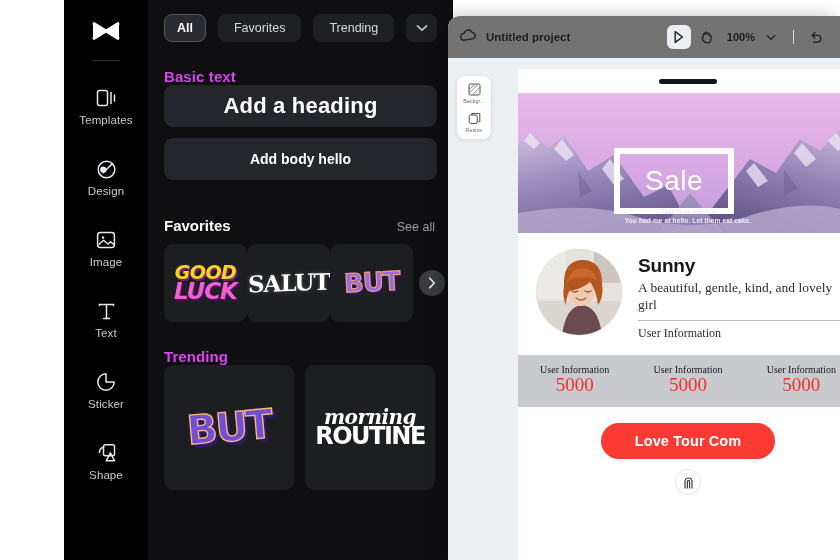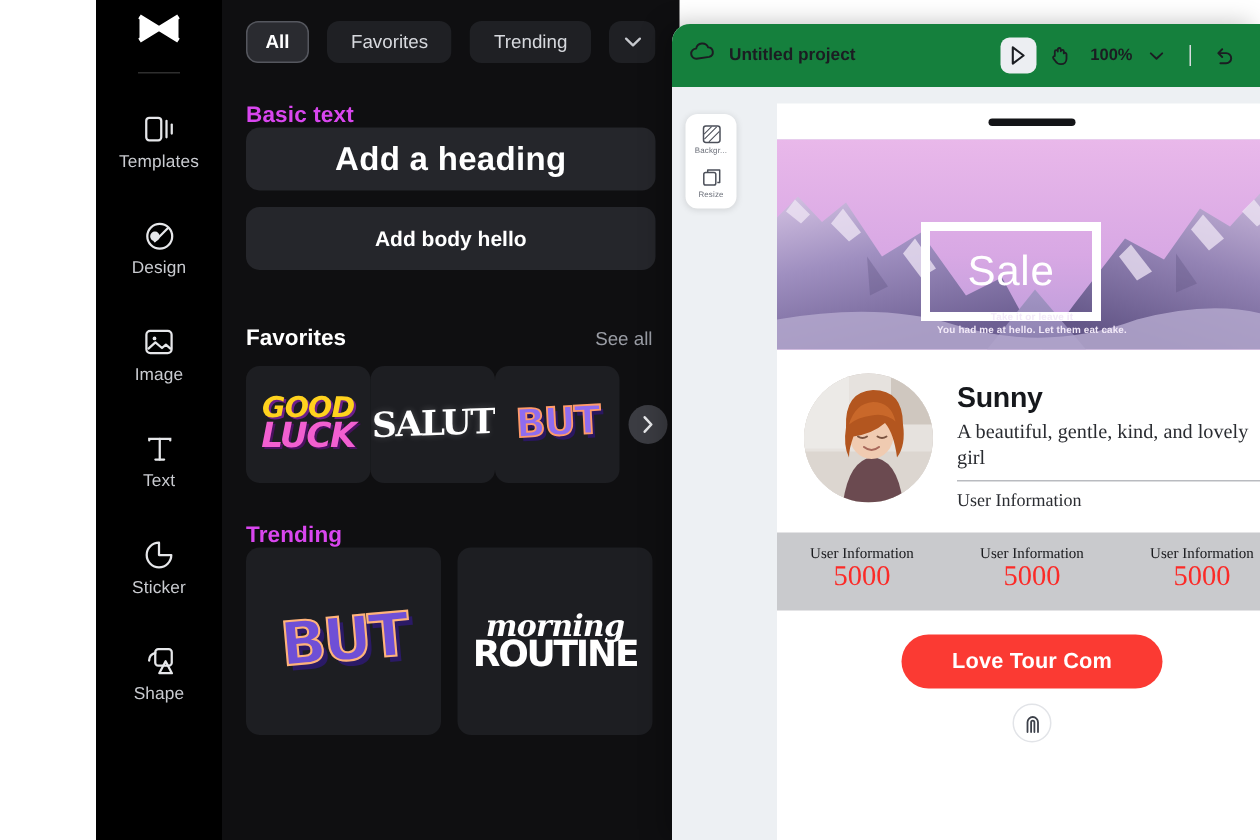--- a/index.html
+++ b/index.html
@@ -8,20 +8,21 @@
     background: #ffffff;
     font-family: "Liberation Sans", sans-serif;
     overflow: hidden;
   }
   #app { position: relative; width: 840px; height: 560px; background:#ffffff; overflow:hidden; }
 
   
   .rail {
     position:absolute; left:64px; top:0; width:84px; height:560px;
     background:#000000; display:flex; flex-direction:column; align-items:center;
+    padding-top:12px;
   }
   .rail-logo { width:40px; height:40px; display:flex; align-items:center; justify-content:center; margin-bottom:4px;}
   .rail-div { width:28px; height:1px; background:#2e2e2e; margin:4px 0 10px; }
   .rail-item {
     width:84px; height:71px; display:flex; flex-direction:column;
     align-items:center; justify-content:center; gap:5px; cursor:pointer;
   }
   .rail-item .ic { width:22px; height:22px; display:flex; align-items:center; justify-content:center; }
   .rail-item .lb { font-size:11.5px; color:#c9cbd0; letter-spacing:.1px; }
 
@@ -83,21 +84,21 @@
   .wa-morn { color:#fff; text-align:center; line-height:.85; }
   .wa-morn .m1 { display:block; font-family:"DejaVu Serif", serif; font-style:italic; font-weight:bold; font-size:20px; letter-spacing:-.5px;}
   .wa-morn .m2 { display:block; font-family:"DejaVu Sans", sans-serif; font-weight:bold; font-size:24px; letter-spacing:-1.5px;}
 
   
   .editor {
     position:absolute; left:448px; top:16px; width:392px; height:544px;
     background:#ffffff; border-radius:12px 0 0 0; overflow:hidden;
     box-shadow:-6px 0 16px rgba(0,0,0,.25);
   }
-  .topbar { height:42px; background:#15803d; display:flex; align-items:center; padding:4px 12px; }
+  .topbar { height:42px; background:#737373; display:flex; align-items:center; padding:4px 12px; }
   .tb-left { display:flex; align-items:center; gap:9px; }
   .proj-name { font-size:11.5px; font-weight:bold; color:#1b1d22; }
   .tb-right { margin-left:auto; display:flex; align-items:center; gap:4px; }
   .tb-btn { width:24px; height:24px; border-radius:6px; display:flex; align-items:center; justify-content:center; cursor:pointer; }
   .tb-btn.sel { background:#eceef2; }
   .zoom-val { font-size:11px; font-weight:bold; color:#1b1d22; margin-left:4px; cursor:pointer;}
   .tb-sep { width:1px; height:14px; background:#d9dbe0; margin:0 6px; }
 
   .workspace { position:absolute; left:0; top:42px; right:0; bottom:0; background:#edf0f3; }
 

